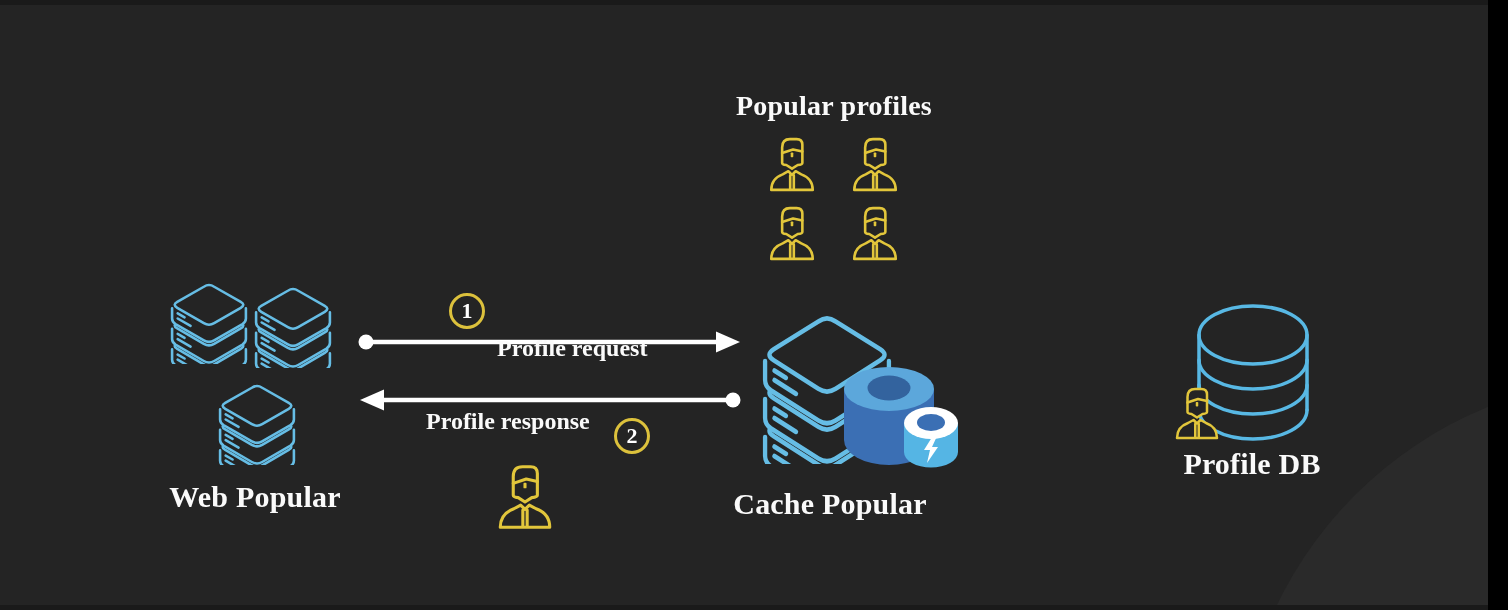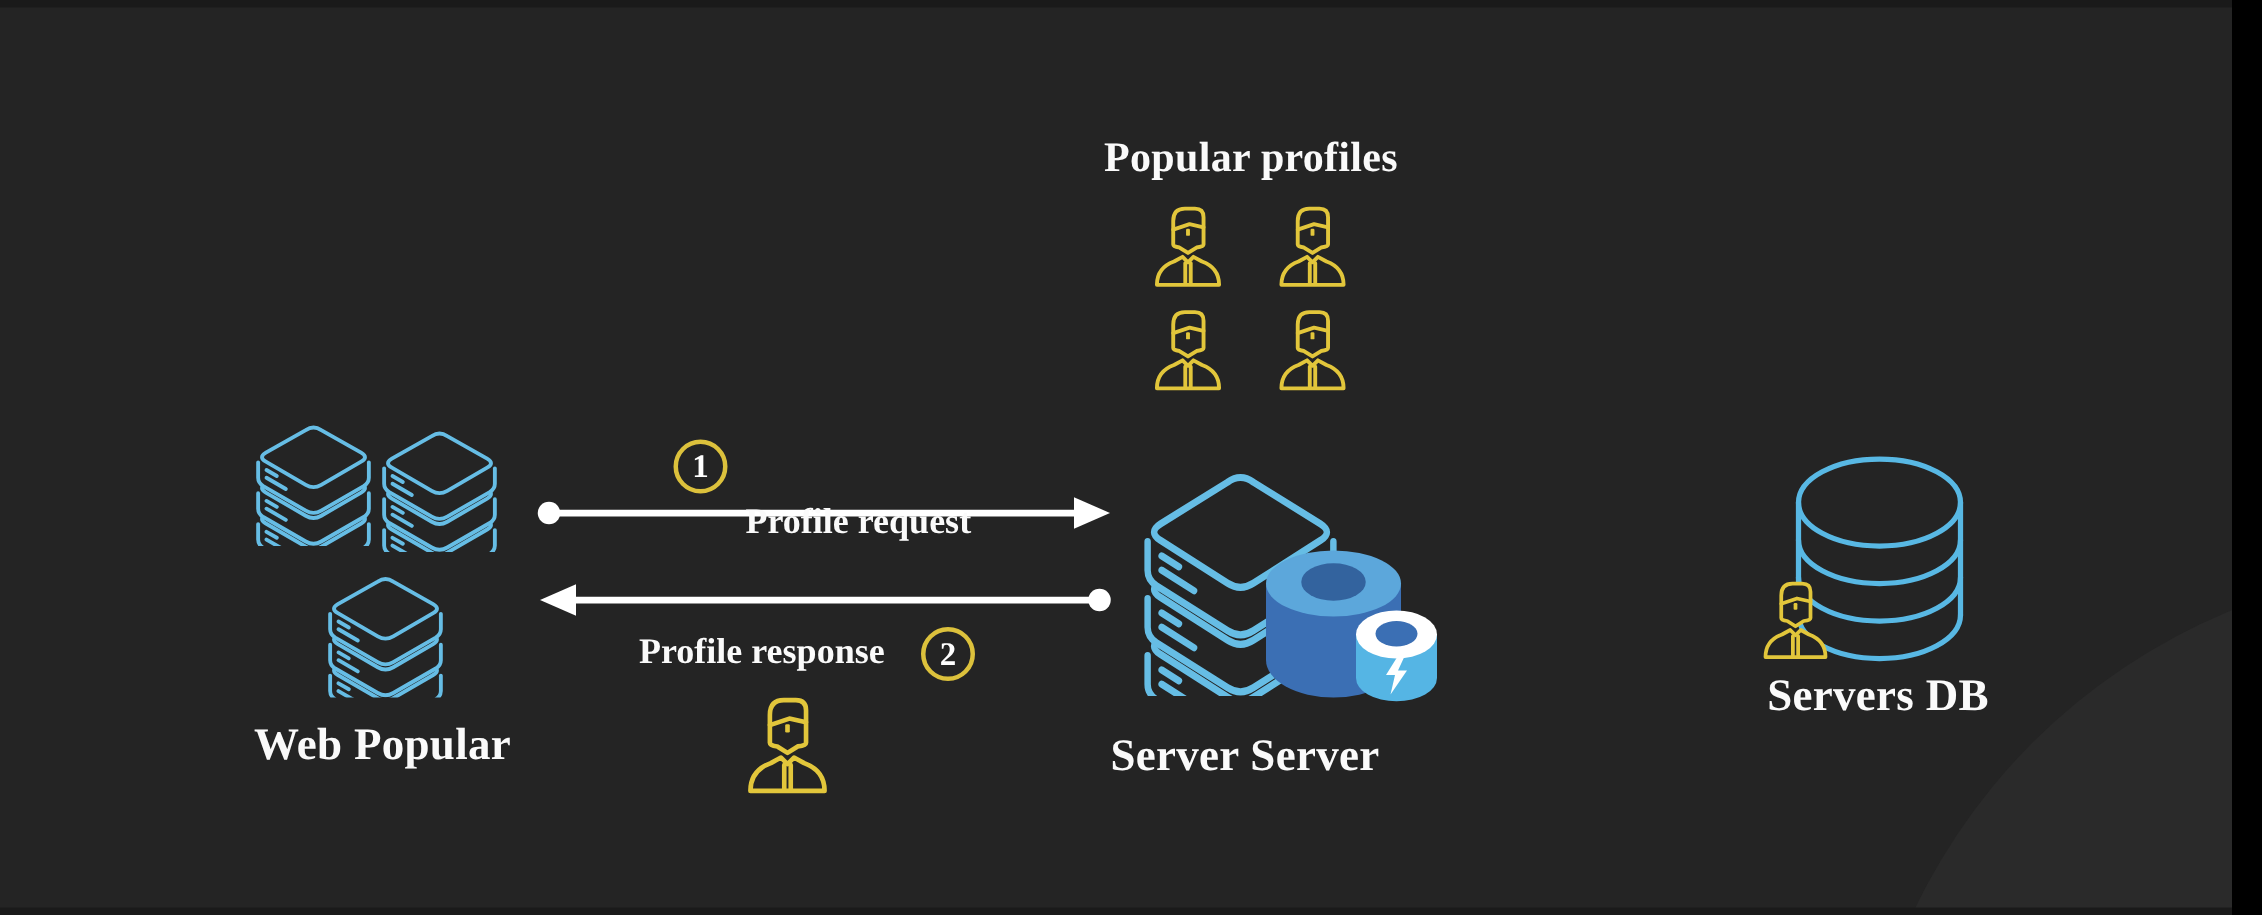--- a/index.html
+++ b/index.html
@@ -105,21 +105,21 @@
     <line class="arrow-line" x1="14" y1="15" x2="366" y2="15"></line>
     <circle class="arrow-fill" cx="14" cy="15" r="7.5"></circle>
     <polygon class="arrow-fill" points="364,4.5 364,25.5 388,15"></polygon>
   </svg>
 
   <svg class="abs" style="left:352px;top:385px" width="396" height="30" viewBox="0 0 396 30">
     <line class="arrow-line" x1="32" y1="15" x2="381" y2="15"></line>
     <circle class="arrow-fill" cx="381" cy="15" r="7.5"></circle>
     <polygon class="arrow-fill" points="32,4.5 32,25.5 8,15"></polygon>
   </svg>
-  <div class="flow-label" style="left:426px;top:422px;">Profile response</div>
+  <div class="flow-label" style="left:426px;top:408px;">Profile response</div>
   <div class="step-circle" style="left:614px;top:418px;">2</div>
   <svg class="abs" style="left:494px;top:463px" width="62" height="68" viewBox="0 0 100 110">
       <use href="#person"></use>
     </svg>
 
   <div>
     <svg class="abs" style="left:755px;top:274px" width="144" height="190" viewBox="0 0 100 120" preserveAspectRatio="none">
       <use href="#server-stack"></use>
     </svg>
 
@@ -128,29 +128,29 @@
       <ellipse cx="46" cy="28" rx="45" ry="22" fill="#5ca7db"></ellipse>
       <ellipse cx="46" cy="27" rx="21.5" ry="12.5" fill="#33639e"></ellipse>
     </svg>
 
     <svg class="abs" style="left:903px;top:406px" width="56" height="63" viewBox="0 0 56 63">
       <path d="M1,17 V46 A27,15.5 0 0 0 55,46 V17 Z" fill="#55b5e4"></path>
       <ellipse cx="28" cy="17" rx="27" ry="16" fill="#ffffff"></ellipse>
       <ellipse cx="28" cy="16.5" rx="14" ry="8.5" fill="#3b6fb4"></ellipse>
       <path d="M31,28 L21,44 H27 L24,57 L35,41 H29 L35,28 Z" fill="#ffffff"></path>
     </svg>
-    <div class="node-label" style="left:705px;top:487px;width:250px;">Server Server</div>
+    <div class="node-label" style="left:705px;top:487px;width:250px;">Cache Popular</div>
   </div>
 
   <div>
     <svg class="abs" style="left:1194px;top:302px" width="118" height="146" viewBox="0 0 118 146">
       <ellipse class="dbl" cx="59" cy="33" rx="54" ry="29"></ellipse>
       <path class="dbl" d="M5,33 V108 M113,33 V108"></path>
       <path class="dbl" d="M5,58 A54,29 0 0 0 113,58"></path>
       <path class="dbl" d="M5,83 A54,29 0 0 0 113,83"></path>
       <path class="dbl" d="M5,108 A54,29 0 0 0 113,108"></path>
     </svg>
     <svg class="abs" style="left:1172px;top:386px" width="50" height="55" viewBox="0 0 100 110">
         <use href="#person"></use>
       </svg>
-    <div class="node-label" style="left:1127px;top:447px;width:250px;">Servers DB</div>
+    <div class="node-label" style="left:1127px;top:447px;width:250px;">Profile DB</div>
   </div>
 </div>
 
 </body></html>

